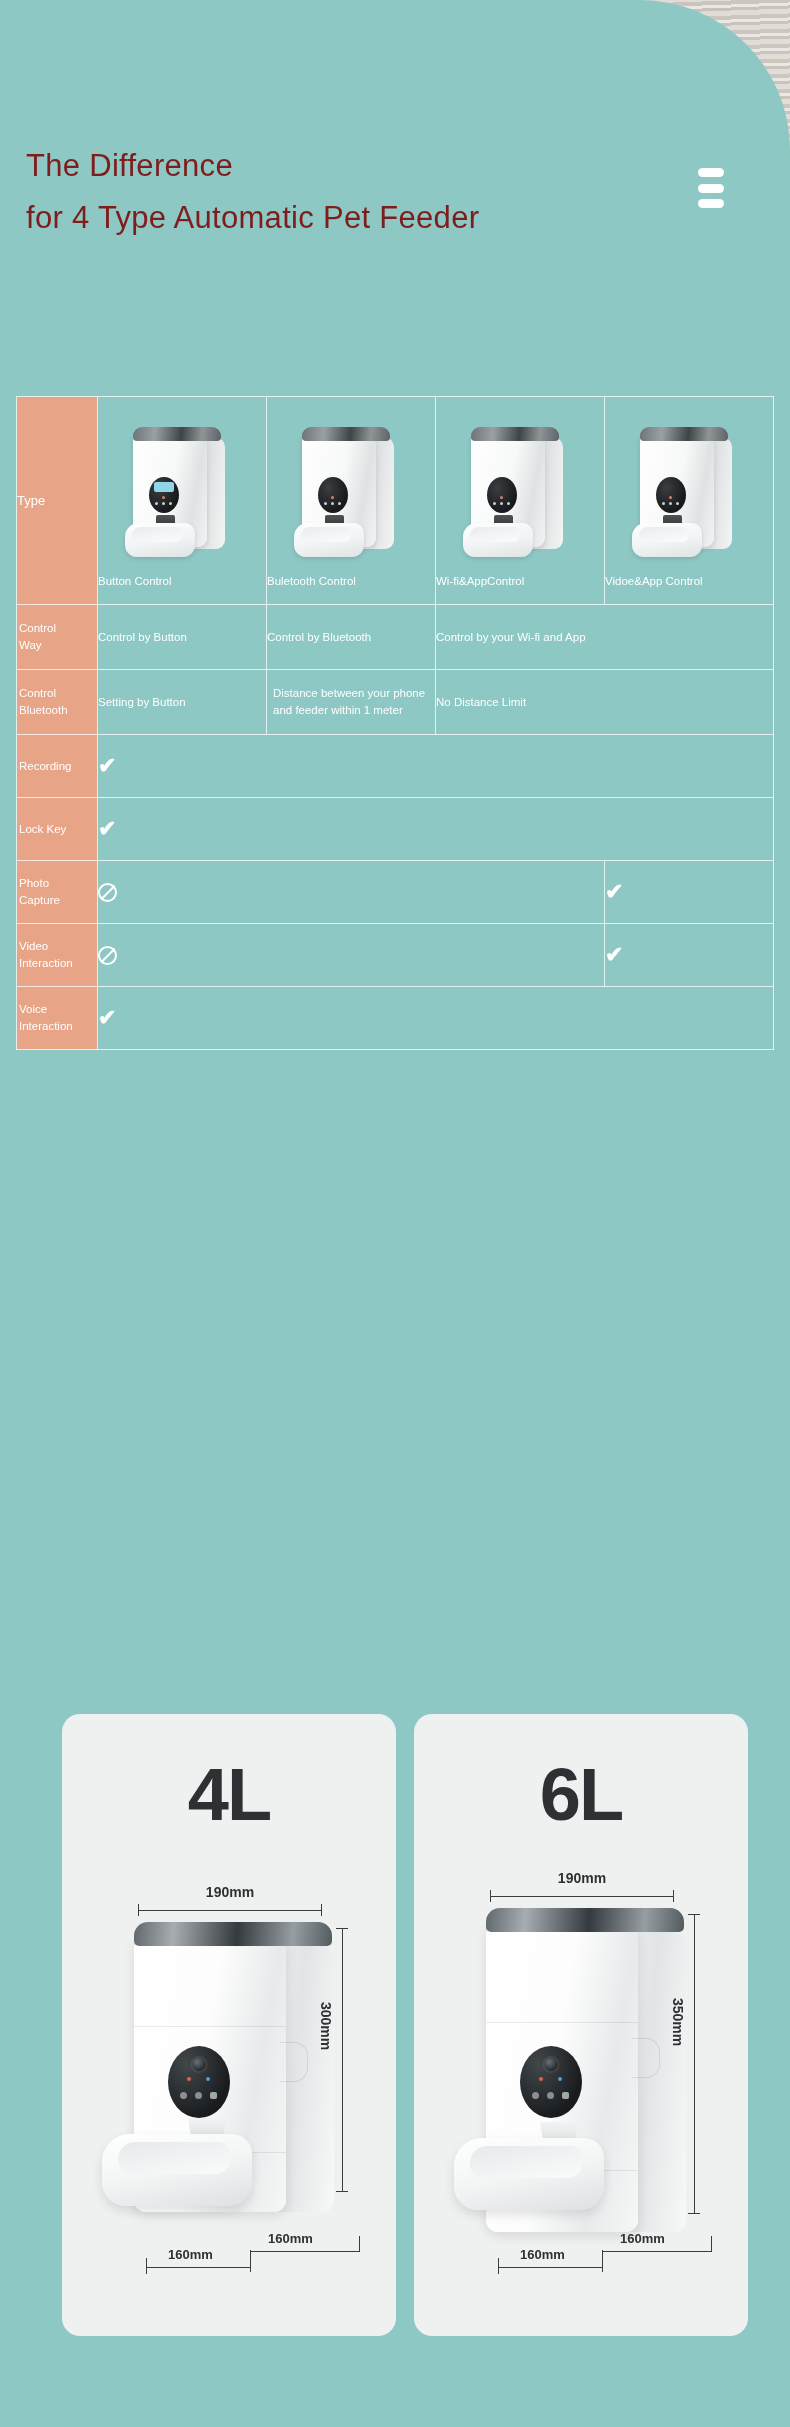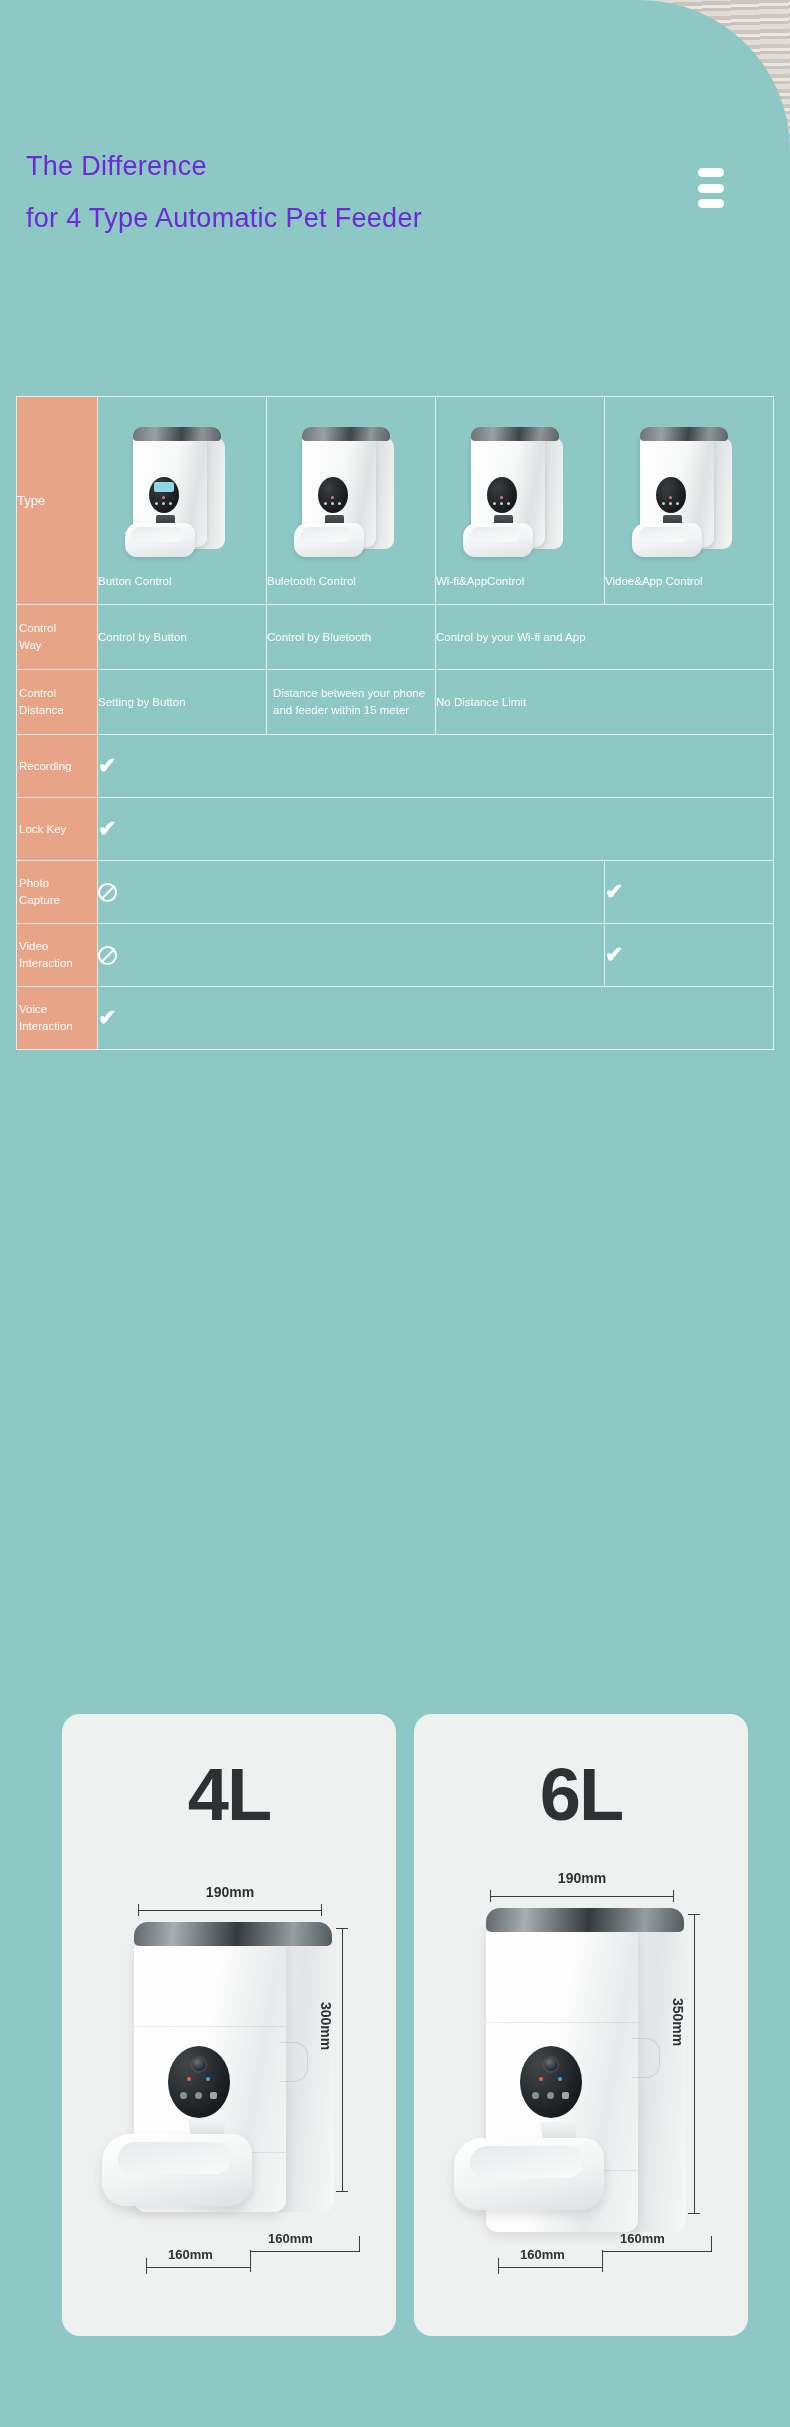--- a/index.html
+++ b/index.html
@@ -40,22 +40,22 @@
     position: absolute;
     left: 0; top: 0;
     width: 790px;
     height: 396px;
   }
   .hero-title {
     position: absolute;
     left: 26px;
     top: 140px;
     width: 560px;
-    color: #6d28d9;
-    font-size: 27px;
+    color: #7f1d1d;
+    font-size: 31px;
     font-weight: 400;
     line-height: 52px;
     letter-spacing: 0.3px;
   }
   .hero-title .l2 { display: block; }
 
   .list-icon {
     position: absolute;
     left: 694px;
     top: 168px;
@@ -593,24 +593,24 @@
           <div>Way</div>
         </td>
         <td>Control by Button</td>
         <td>Control by Bluetooth</td>
         <td colspan="2">Control by your Wi-fi and App</td>
       </tr>
 
       <tr style="height:65px;">
         <td class="row-label">
           <div>Control</div>
-          <div>Distance</div>
+          <div>Bluetooth</div>
         </td>
         <td>Setting by Button</td>
-        <td style="padding:4px 6px;">Distance between your phone and feeder within 15 meter</td>
+        <td style="padding:4px 6px;">Distance between your phone and feeder within 1 meter</td>
         <td colspan="2">No Distance Limit</td>
       </tr>
 
 
       <tr style="height:63px;">
         <td class="row-label">
           <div>Recording</div>
         </td>
         <td colspan="4">
           <span class="tick">✔</span>

